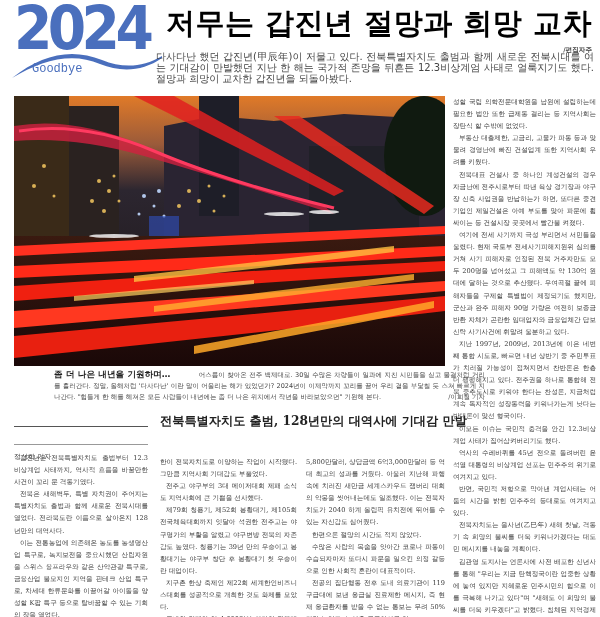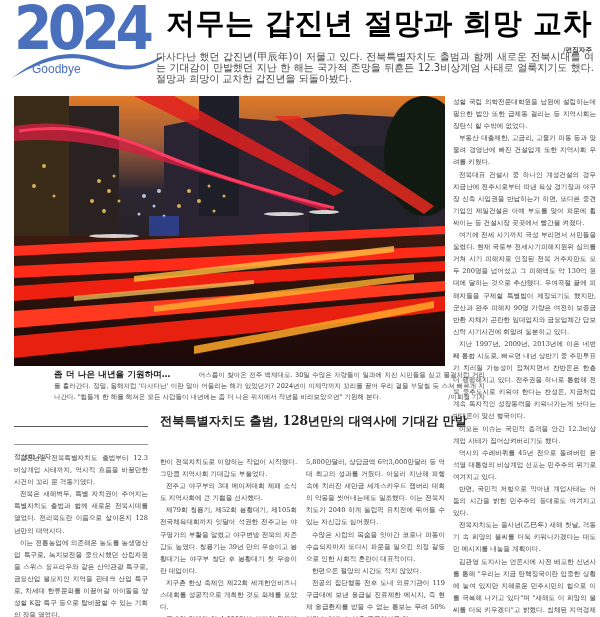--- a/index.html
+++ b/index.html
@@ -3,21 +3,21 @@
   <meta charset="utf-8">
   <style>
     * { box-sizing: border-box; margin: 0; padding: 0; }
     html, body { width: 600px; height: 617px; background: #ffffff; overflow: hidden; }
     body { position: relative; font-family: "DejaVu Serif", "Liberation Serif", serif; color: #333; }
 
     
     .logo { position: absolute; left: 12px; top: 4px; width: 140px; height: 74px; }
     .logo-year { position: absolute; left: 2px; top: -6px; font-family: "DejaVu Sans", "Liberation Sans", sans-serif; font-weight: bold; font-size: 60px; letter-spacing: -5px; color: #4a6fbd; line-height: 1; transform: scaleX(0.92); transform-origin: left top; }
     .logo-wave { position: absolute; left: 0; top: 40px; width: 150px; height: 34px; }
-    .logo-goodbye { position: absolute; left: 20px; top: 58px; font-family: Liberation Sans, sans-serif; font-size: 12px; color: #4a6fbd; }
+    .logo-goodbye { position: absolute; left: 20px; top: 58px; font-family: Liberation Mono, monospace; font-size: 12px; color: #4a6fbd; }
 
     .headline { position: absolute; left: 166px; top: 4px; font-family: "DejaVu Sans", "Liberation Sans", sans-serif; font-weight: bold; font-size: 29px; color: #000000; letter-spacing: 0.5px; white-space: nowrap; }
     .lede { position: absolute; left: 156px; top: 51px; width: 438px; font-family: "DejaVu Sans", "Liberation Sans", sans-serif; font-size: 10px; line-height: 11px; color: #444; text-align: justify; }
     .lede-credit { position: absolute; right: 8px; top: 46px; font-family: "DejaVu Sans", "Liberation Sans", sans-serif; font-size: 6.6px; color: #444; font-weight: bold; }
 
     
     .photo { position: absolute; left: 14px; top: 96px; width: 431px; height: 270px; overflow: hidden; background: #1a1010; }
     .photo svg { display: block; }
 
     
@@ -172,16 +172,16 @@
 <div class="col col-2">
   <p class="para first">한이 전북자치도로 이양하는 작업이 시작됐다. 그만큼 지역사회 기대감도 부풀었다.</p>
   <p class="para">전주고 야구부의 3대 메이저대회 제패 소식도 지역사회에 큰 기쁨을 선사했다.</p>
   <p class="para">제79회 청룡기, 제52회 봉황대기, 제105회 전국체육대회까지 잇달아 석권한 전주고는 야구명가의 부활을 알렸고 야구변방 전북의 자존감도 높였다. 청룡기는 39년 만의 우승이고 봉황대기는 야구부 창단 후 봉황대기 첫 우승이란 대업이다.</p>
   <p class="para">지구촌 한상 축제인 제22회 세계한인비즈니스대회를 성공적으로 개최한 것도 화제를 모았다.</p>
   <p class="para">국내외 경제인 약 4,000명이 참가한 전북대회는 기업미팅 2만700여건, 계약금액</p>
 </div>
 
 <div class="col col-3">
   <p class="para first">5,800만달러, 상담금액 6억3,000만달러 등 역대 최고의 성과를 거뒀다. 아울러 지난해 파행 속에 치러진 새만금 세계스카우트 잼버리 대회의 악몽을 씻어내는데도 일조했다. 이는 전북자치도가 2040 하계 올림픽 유치전에 뛰어들 수 있는 자신감도 심어줬다.</p>
+  <p class="para">한편으론 절망의 시간도 적지 않았다.</p>
   <p class="para">수많은 사람의 목숨을 앗아간 코로나 파동이 수습되자마자 또다시 파문을 일으킨 의정 갈등으로 인한 사회적 혼란이 대표적이다.</p>
-  <p class="para">한편으론 절망의 시간도 적지 않았다.</p>
   <p class="para">전공의 집단행동 전후 도내 의료기관이 119구급대에 보낸 응급실 진료제한 메시지, 즉 현재 응급환자를 받을 수 없는 통보는 무려 50% 가량 늘었고, 농어촌 공공의사를 양</p>
 </div>
 
 </body></html>

